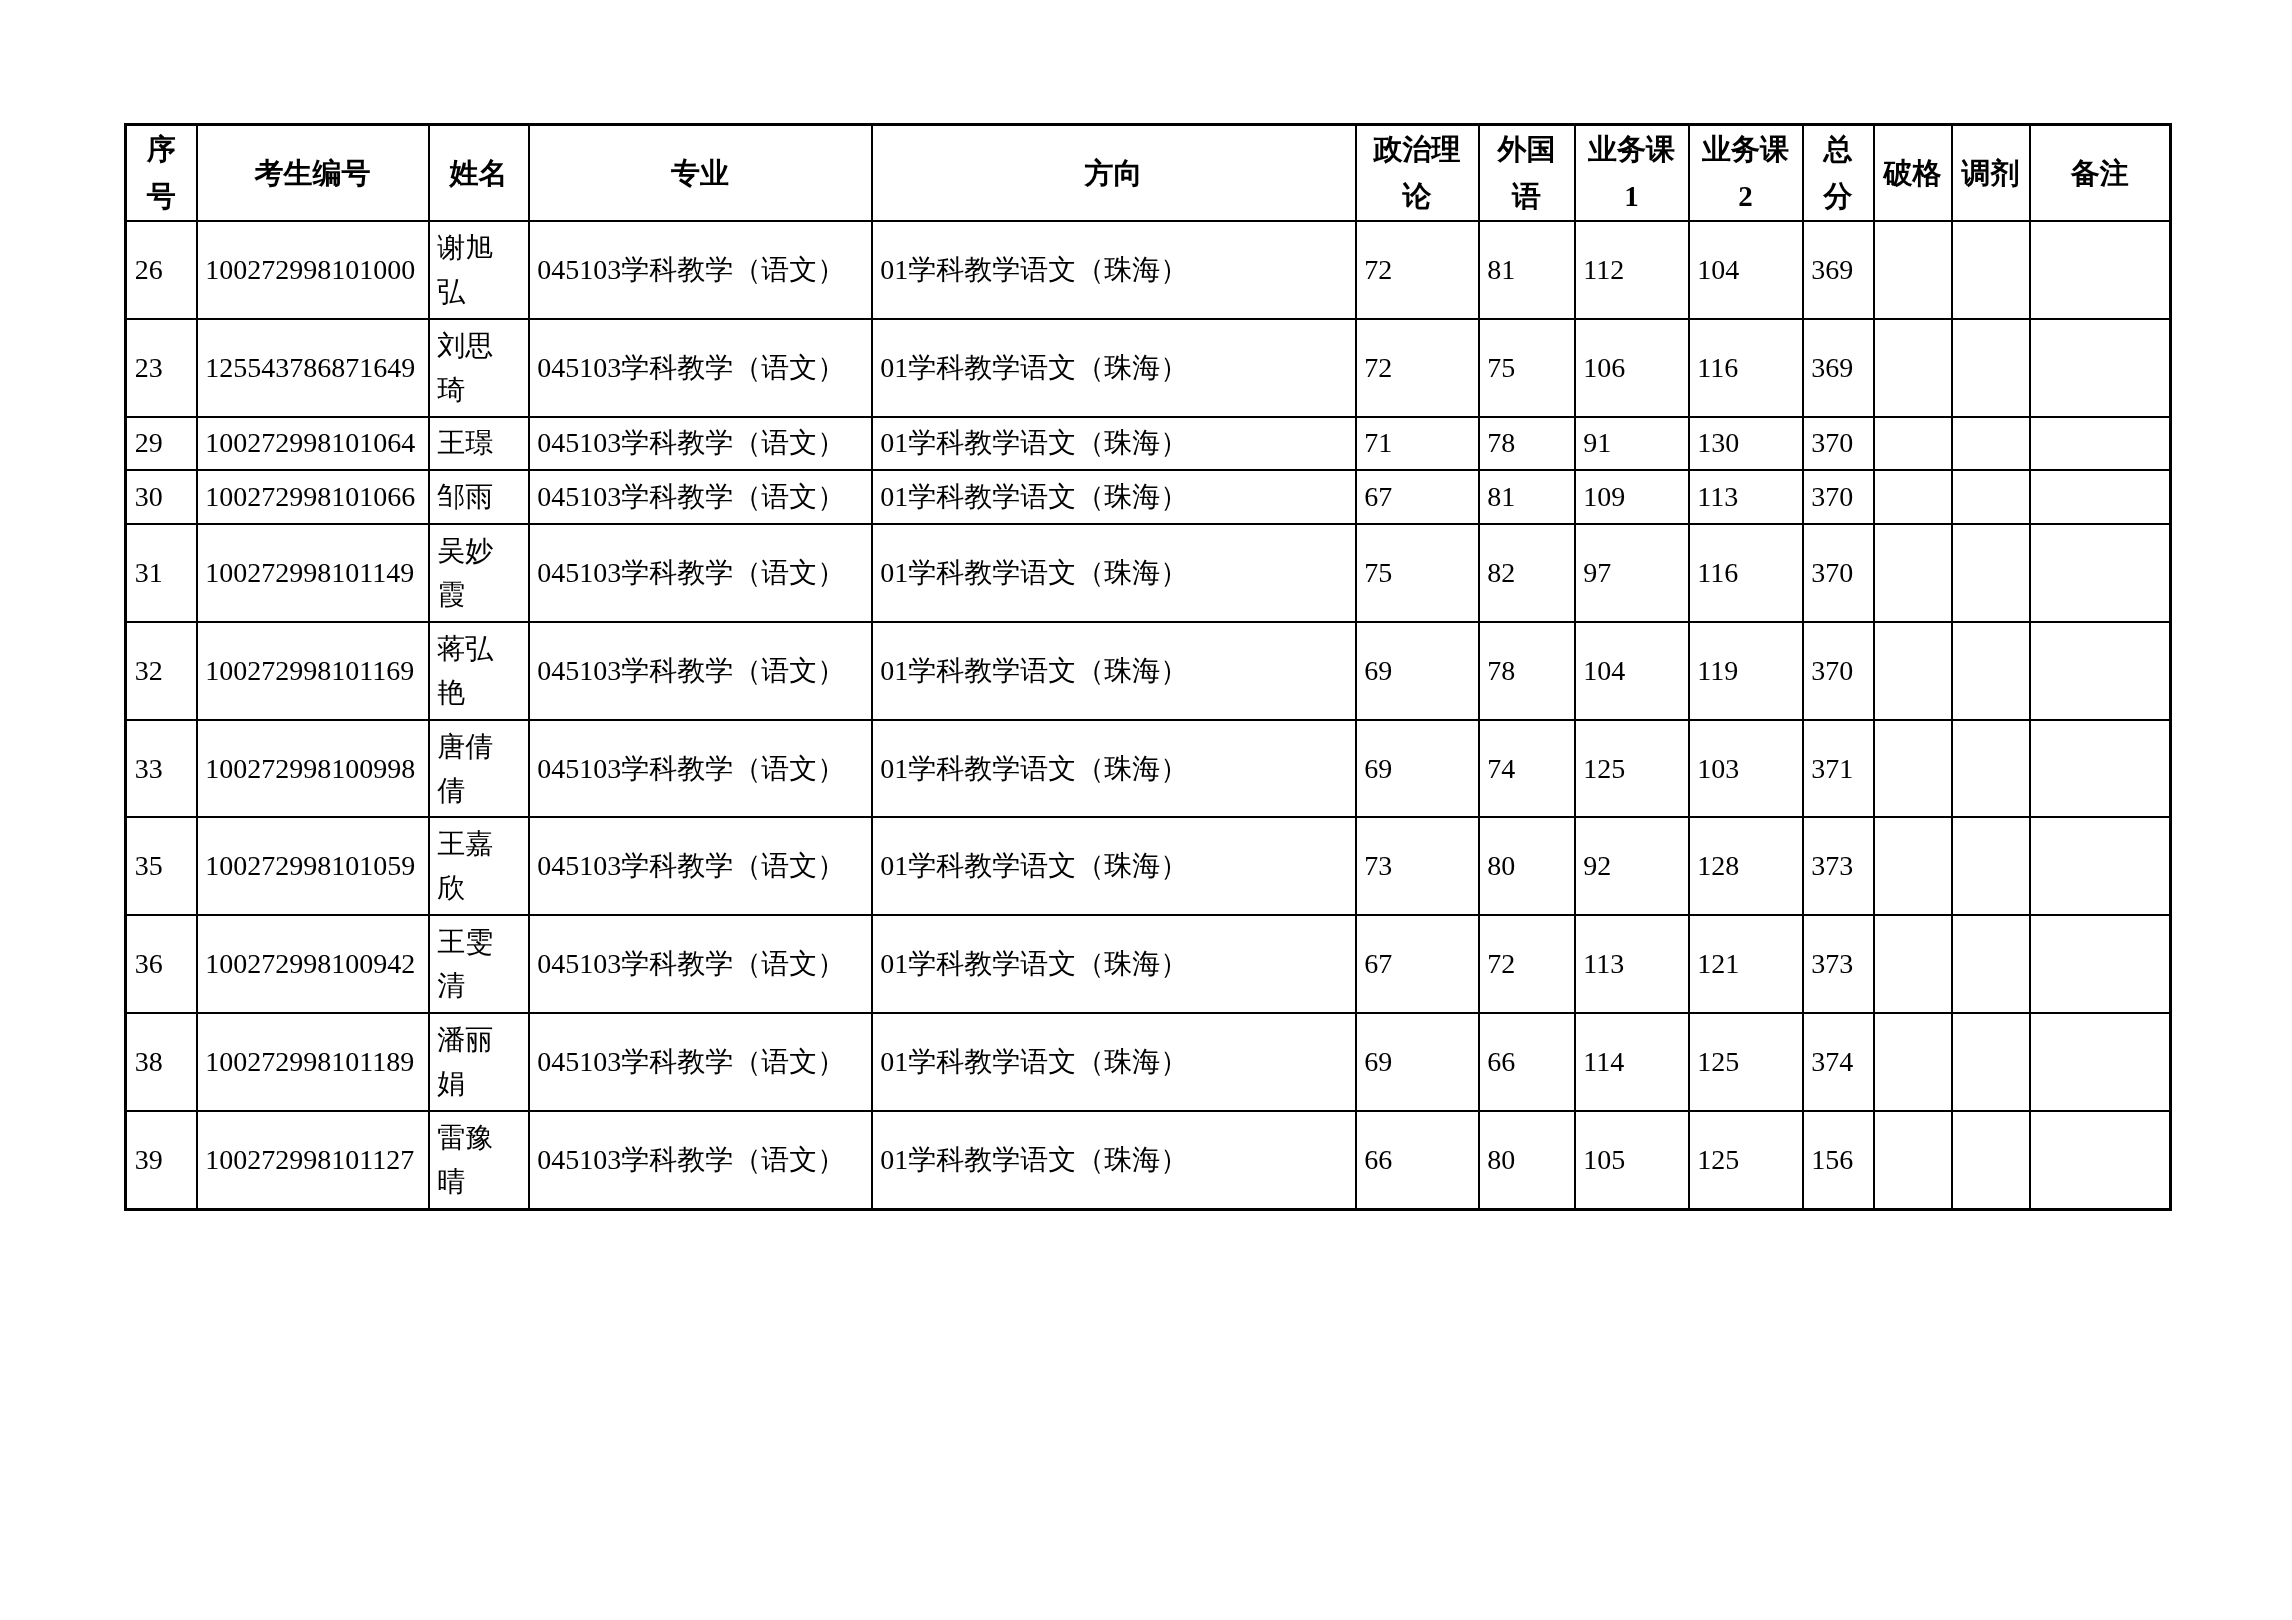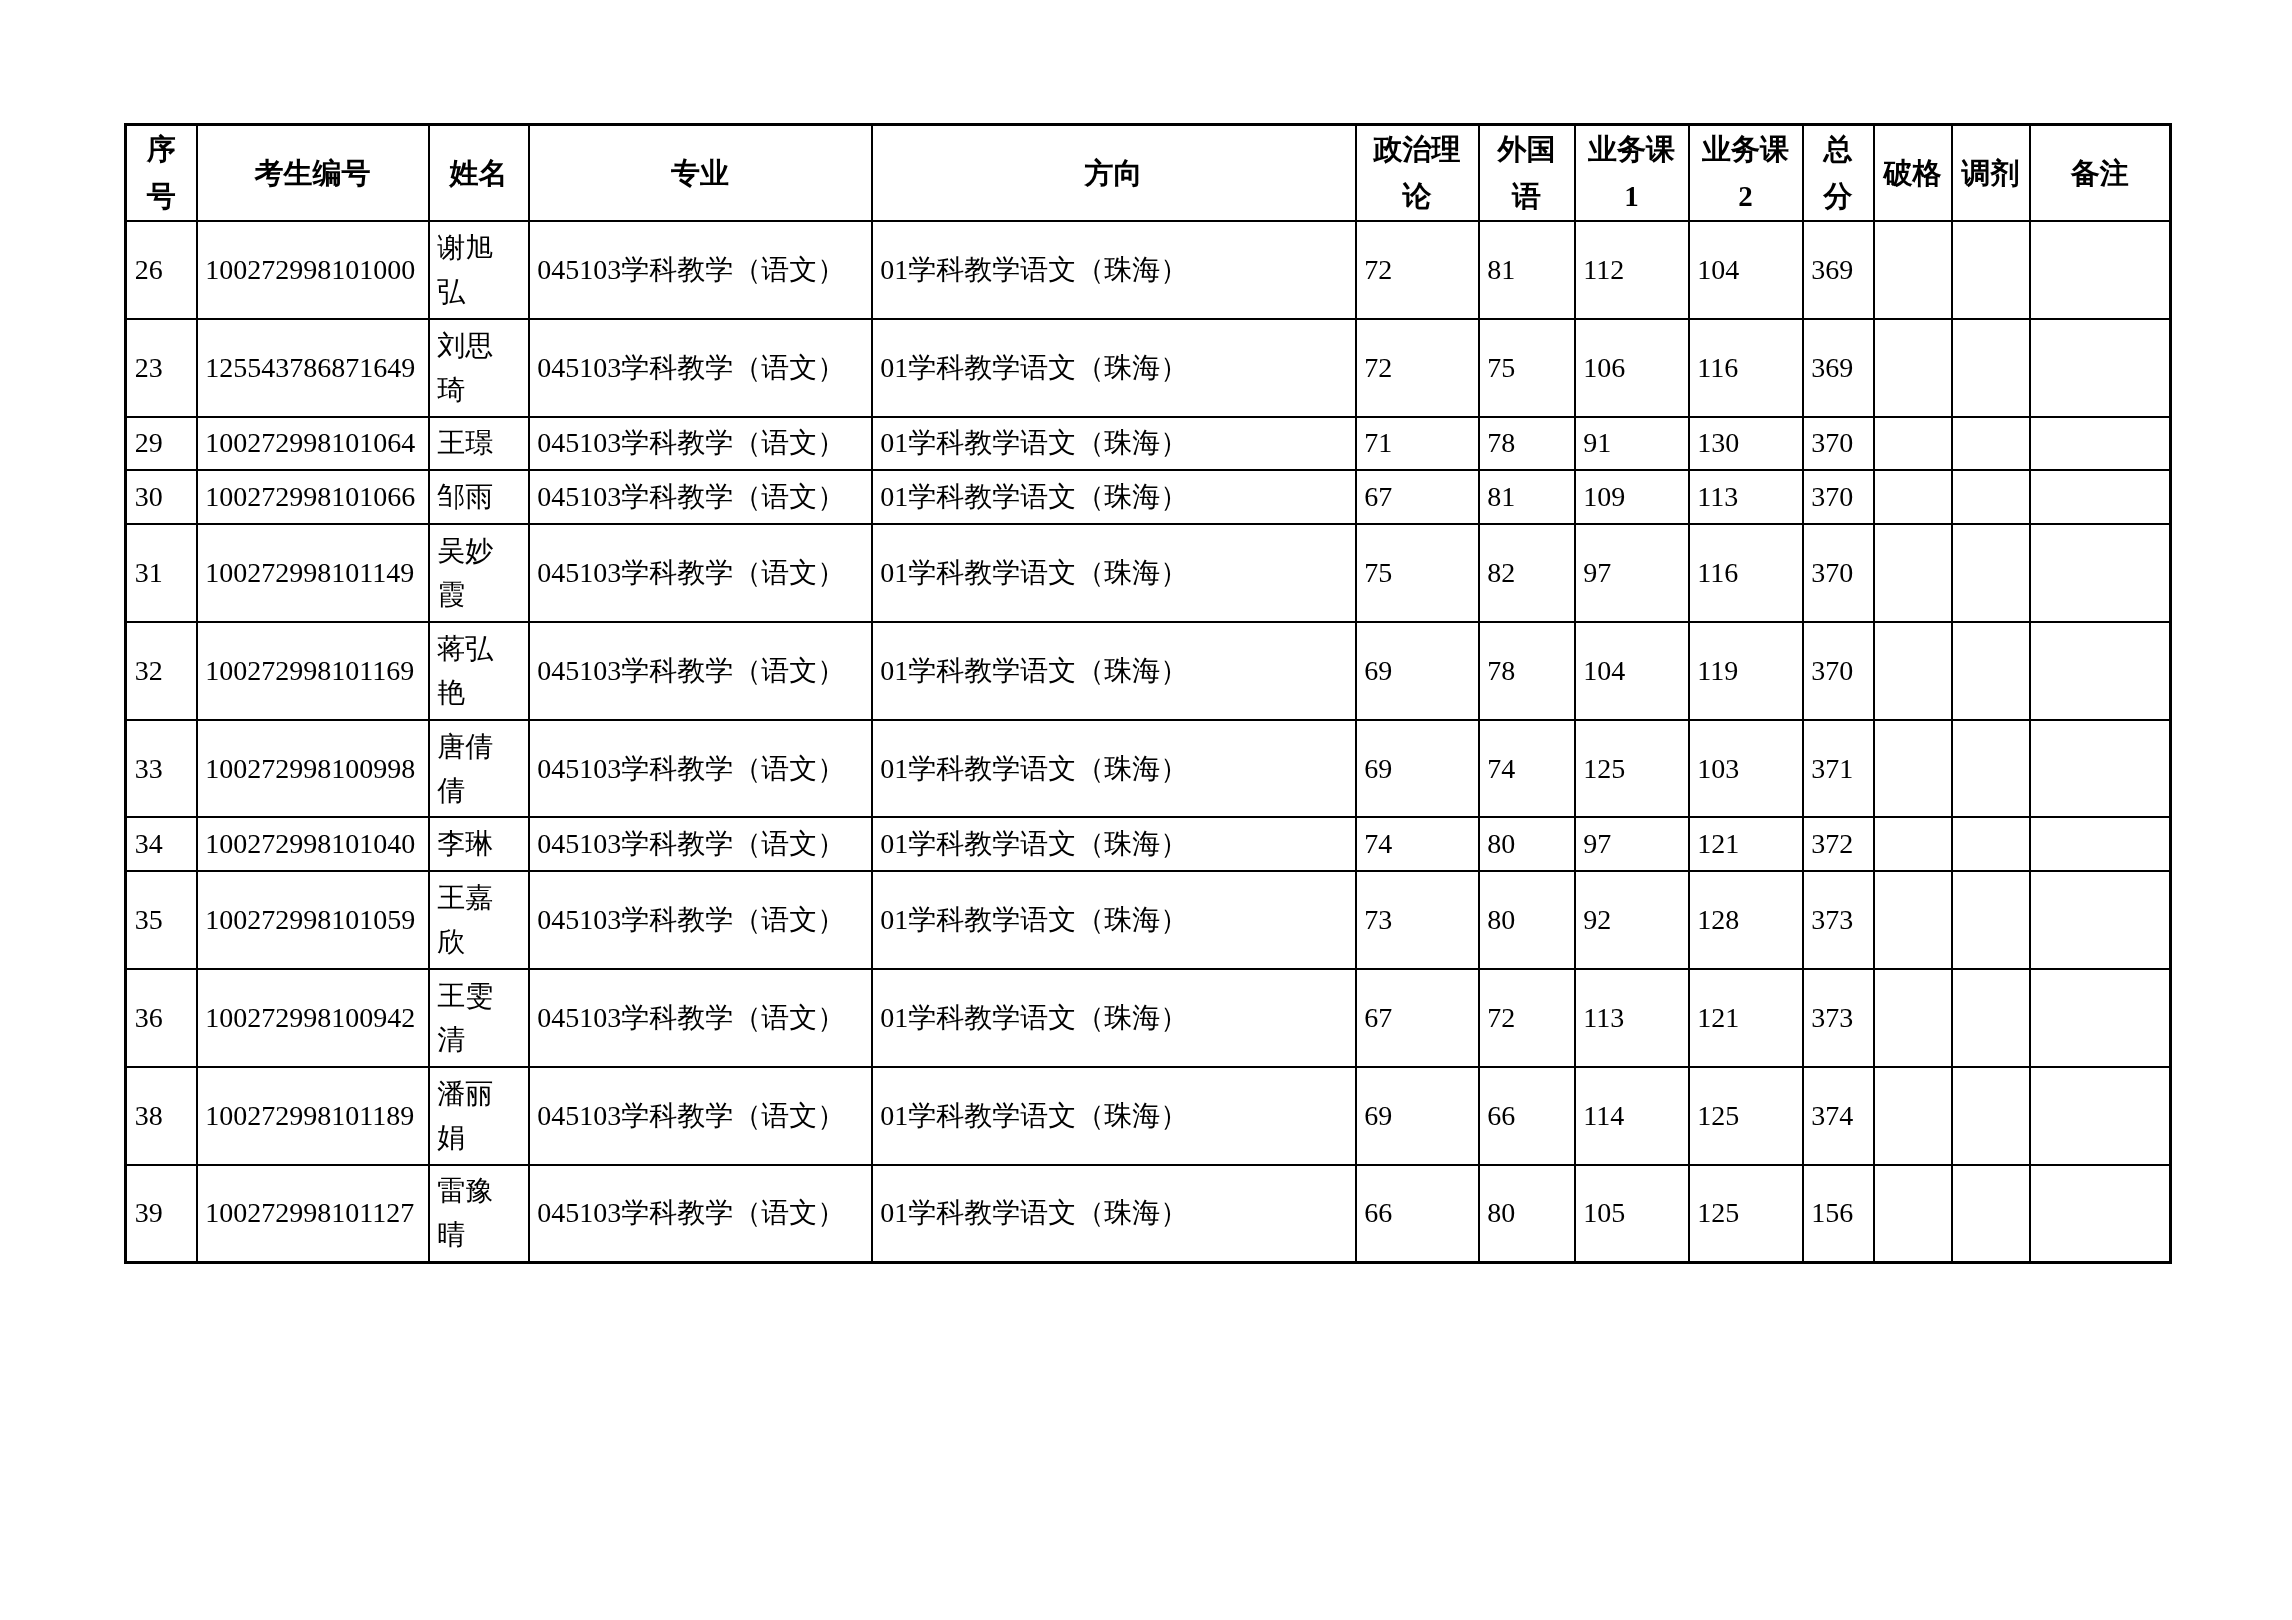--- a/index.html
+++ b/index.html
@@ -198,35 +198,20 @@
           <td>69</td>
           <td>74</td>
           <td>125</td>
           <td>103</td>
           <td>371</td>
           <td></td>
           <td></td>
           <td></td>
         </tr>
         <tr>
-          <td>34</td>
-          <td>100272998101040</td>
-          <td>李琳</td>
-          <td>045103学科教学（语文）</td>
-          <td>01学科教学语文（珠海）</td>
-          <td>74</td>
-          <td>80</td>
-          <td>97</td>
-          <td>121</td>
-          <td>372</td>
-          <td></td>
-          <td></td>
-          <td></td>
-        </tr>
-        <tr>
           <td>35</td>
           <td>100272998101059</td>
           <td>王嘉欣</td>
           <td>045103学科教学（语文）</td>
           <td>01学科教学语文（珠海）</td>
           <td>73</td>
           <td>80</td>
           <td>92</td>
           <td>128</td>
           <td>373</td>

